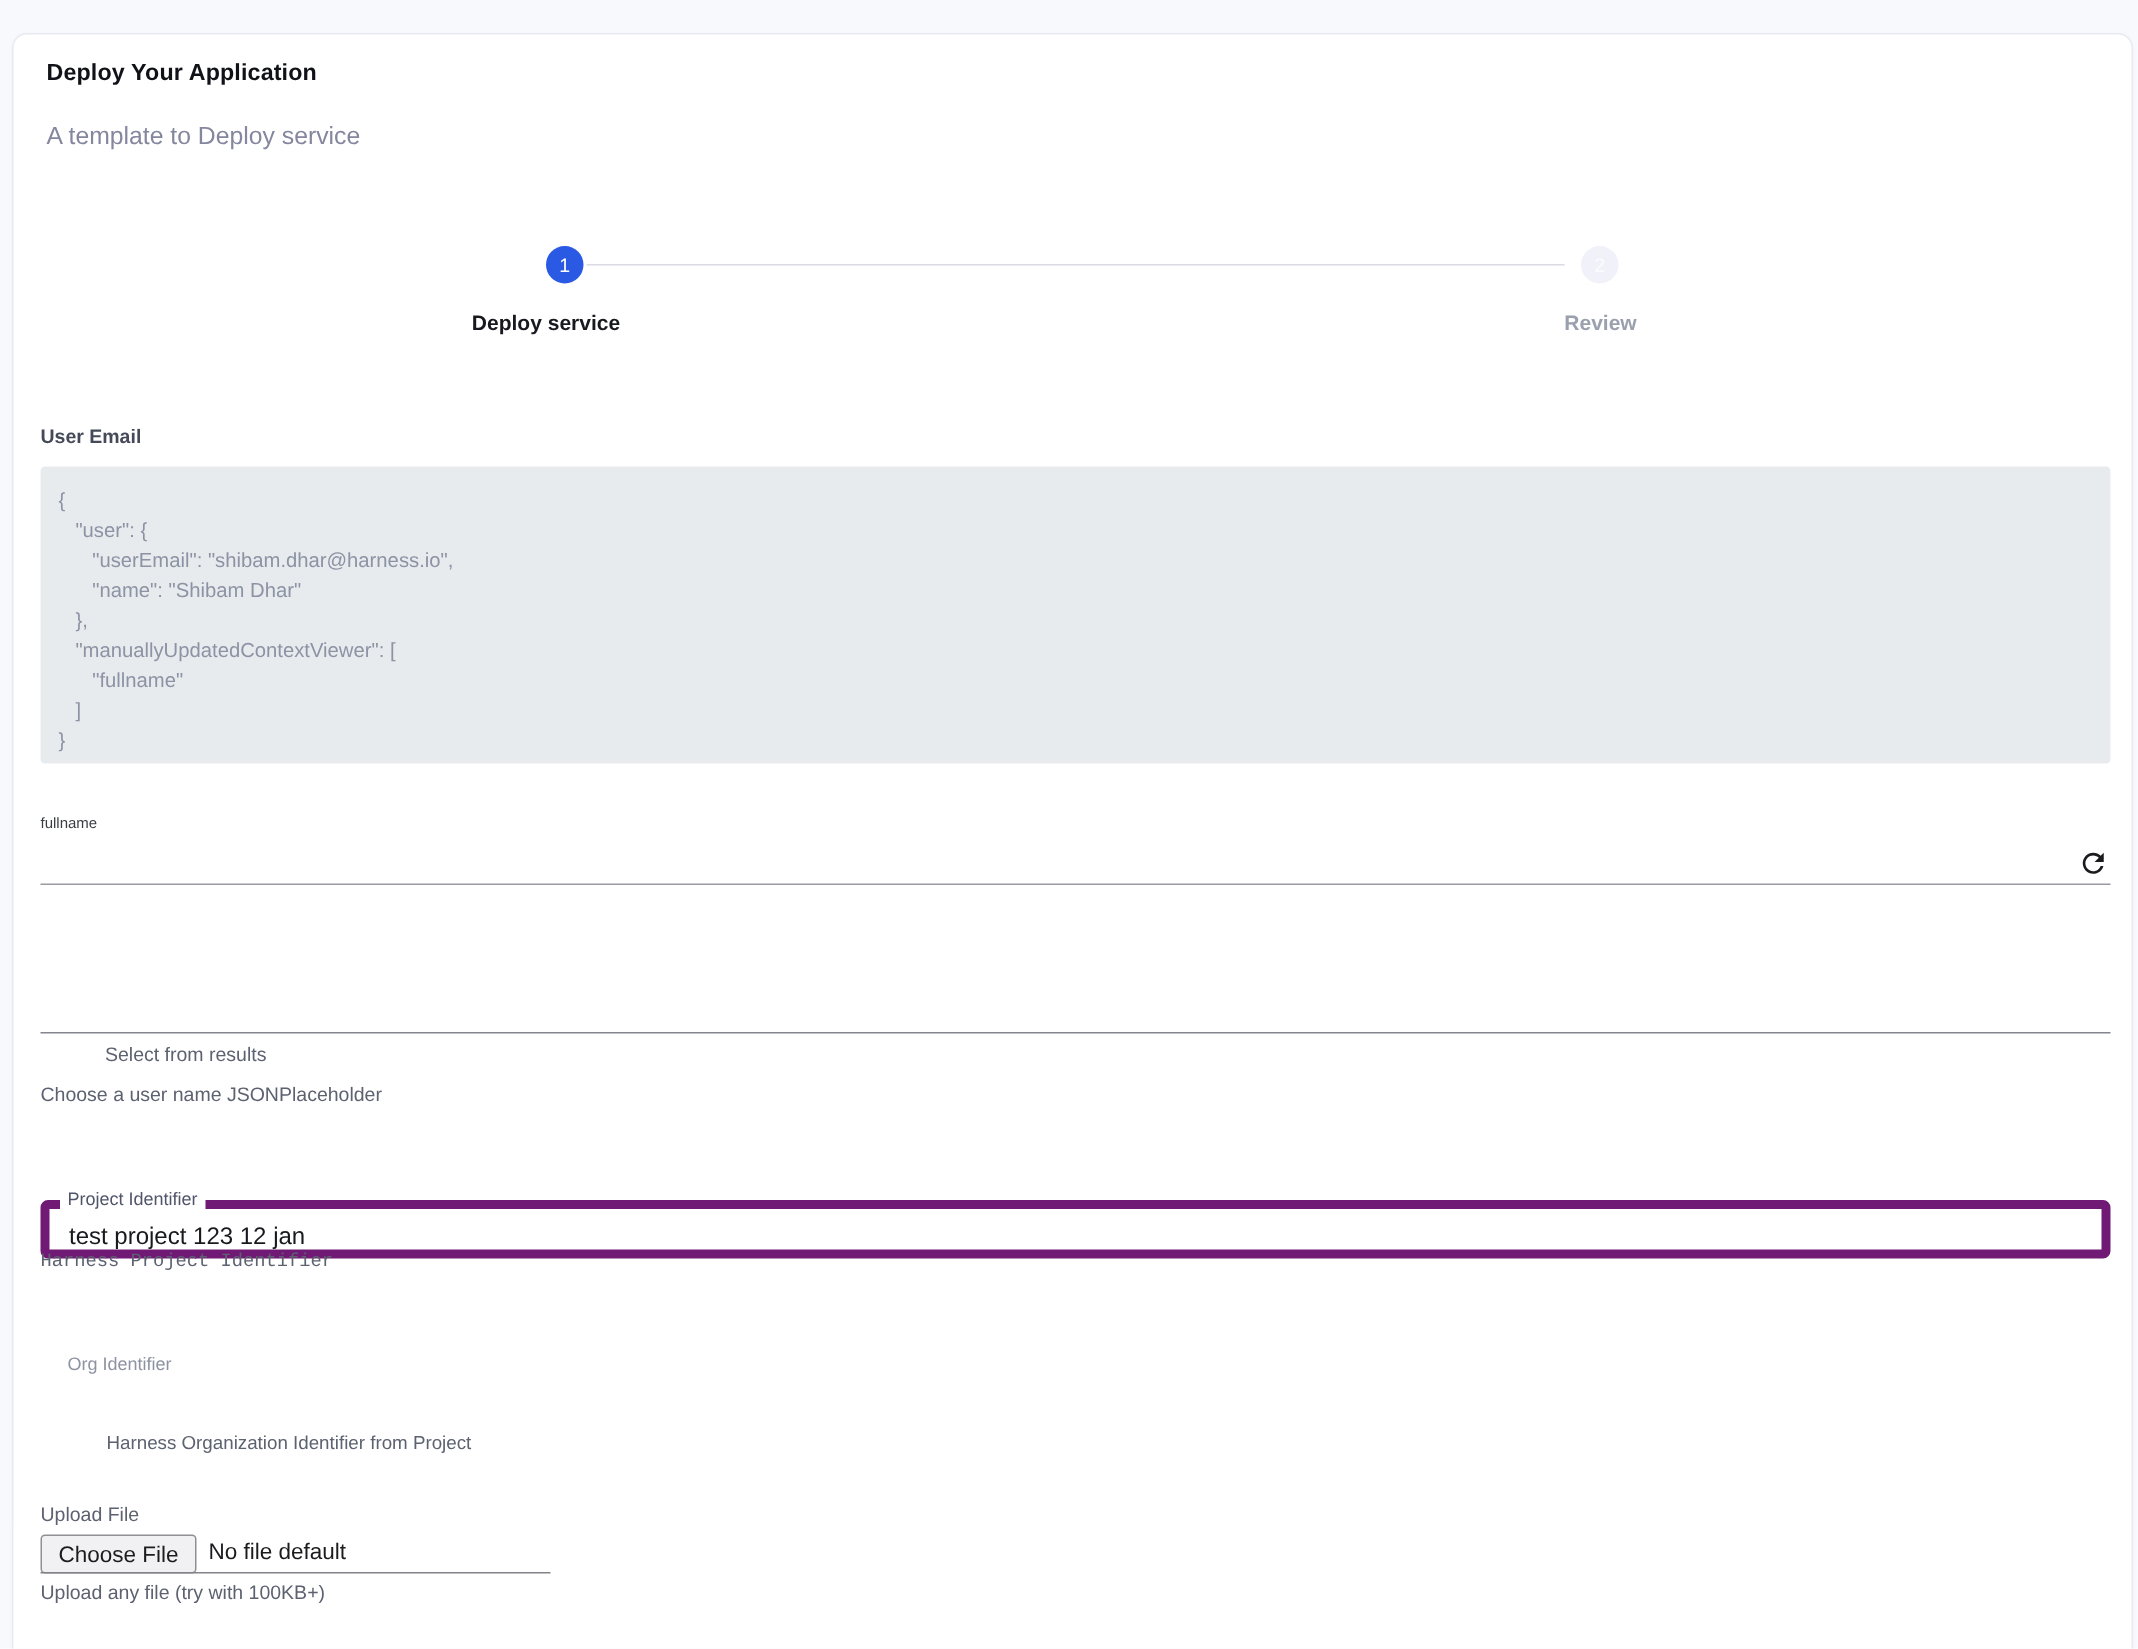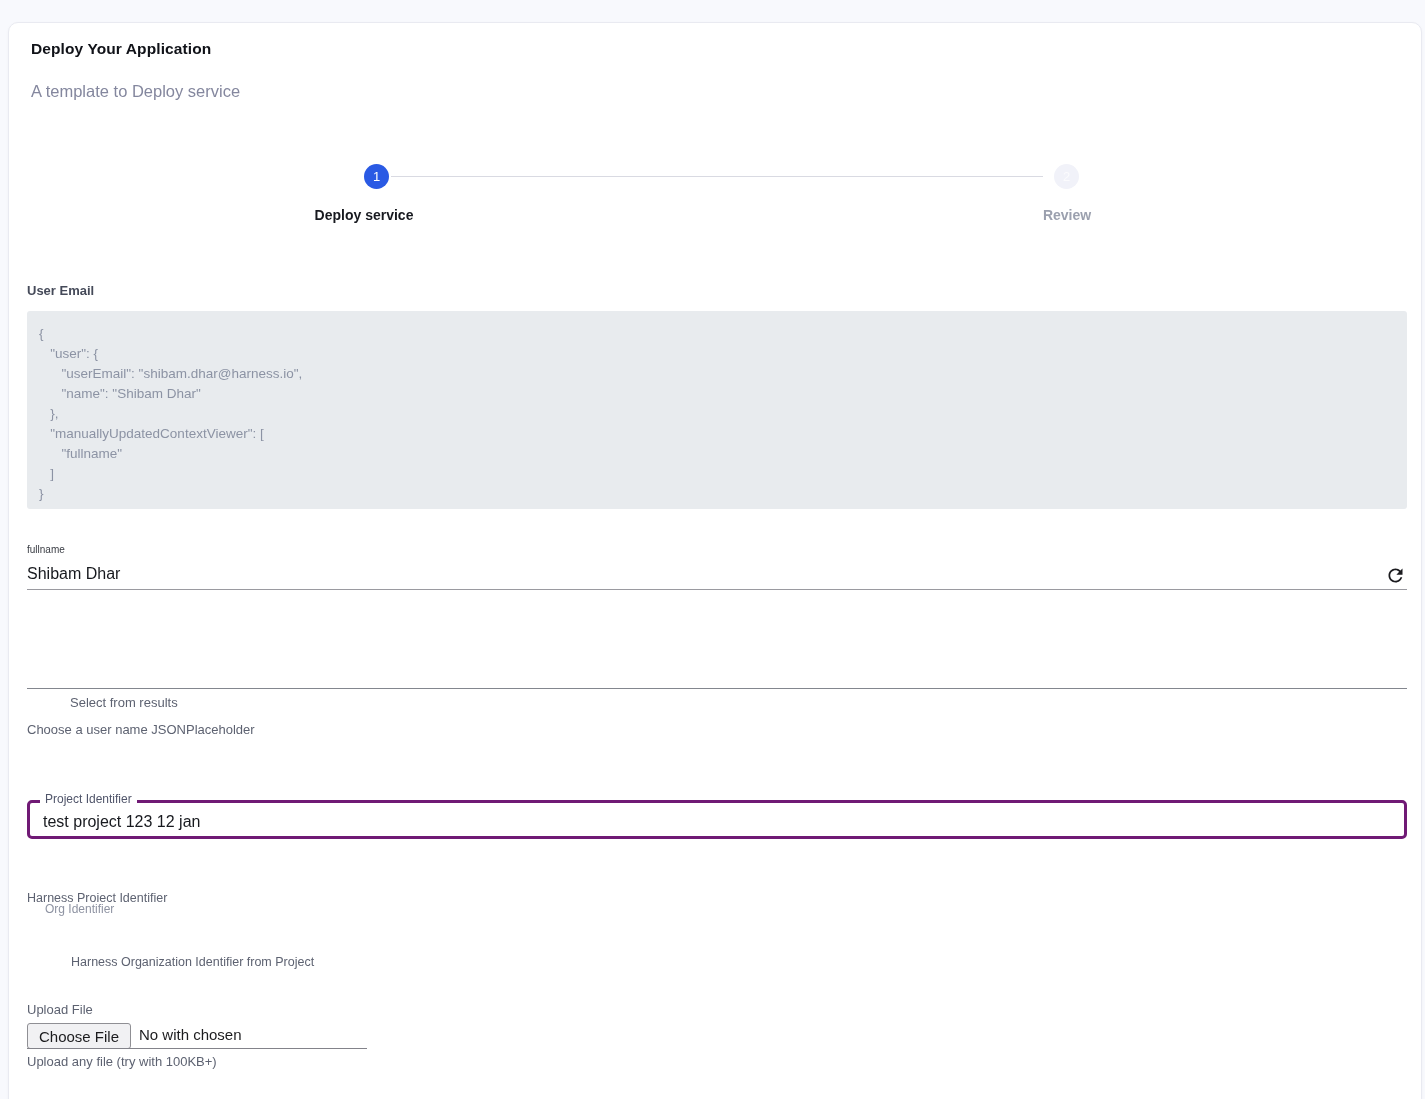--- a/index.html
+++ b/index.html
@@ -97,40 +97,40 @@
   .select-helper {
     left: 18px; top: 672px; font-size: 13px; color: #5d6271; margin-left: 43px;
   }
   .select-desc {
     left: 18px; top: 699px; font-size: 13px; color: #5d6271;
   }
 
   
   .outlined-box {
     left: 18px; top: 777px; width: 1380px; height: 39px;
-    border: 3px solid #701a75; border-radius: 5px; background: #fff; padding-left: 20px;
+    border: 6px solid #701a75; border-radius: 5px; background: #fff; padding-left: 20px;
   }
   .outlined-box.org { top: 887px; border-color: #dcdde3; }
   .notch-label {
     left: 31px; top: 769px;
     font-size: 12px; color: #50556a; background: #ffffff; padding: 0 5px;
     z-index: 2;
   }
   .notch-label.org { top: 879px; color: #8e93a2; }
   .outlined-input {
     position: absolute; left: 13px; top: 1px; width: 1350px; height: 35px;
     border: none; outline: none; background: transparent;
     font-family: "Liberation Sans", sans-serif;
     font-size: 16px; color: #17191e;
   }
   .outlined-input::placeholder { color: #b9bdc7; opacity: 1; }
   .field-helper {
     left: 18px; font-size: 12.5px; color: #5d6271;
   }
-  .helper-project { top: 868px; }
+  .helper-project { top: 811px; font-family: Liberation Mono, monospace; }
   .helper-org { top: 932px; margin-left: 44px; }
 
   
   .upload-label { left: 18px; top: 979px; font-size: 13px; color: #5d6271; }
   .file-row { left: 18px; top: 1000px; width: 340px; height: 26px; }
   .choose-file-btn {
     position: absolute; left: 0; top: 0; height: 26px; padding: 0 11px;
     font-family: "Liberation Sans", sans-serif;
     font-size: 15px; color: #1c1c1e;
     background: #f1f1f3; border: 1px solid #8f8f94; border-radius: 3px;
@@ -175,21 +175,20 @@
       "userEmail": "shibam.dhar@harness.io",
       "name": "Shibam Dhar"
    },
    "manuallyUpdatedContextViewer": [
       "fullname"
    ]
 }</pre>
     </div>
 
     <div class="abs fullname-label">fullname</div>
-    <input class="abs fullname-input" type="text" value="Shibam Dhar" style="">
     <button class="abs refresh-btn" title="">
       <span>
         <svg width="21" height="21" viewBox="0 0 24 24" fill="#1b1b1f">
           <path d="M17.65 6.35C16.2 4.9 14.21 4 12 4c-4.42 0-7.99 3.58-8 8s3.57 8 8 8c3.73 0 6.84-2.55 7.73-6h-2.08c-.82 2.33-3.04 4-5.65 4-3.31 0-6-2.69-6-6s2.69-6 6-6c1.66 0 3.14.69 4.22 1.78L13 11h7V4l-2.35 2.35z"></path>
         </svg>
       </span>
     </button>
     <div class="abs fullname-underline"></div>
 
     <div class="abs select-underline"></div>
@@ -201,19 +200,19 @@
       <input class="outlined-input" type="text" value="test project 123 12 jan" style="">
     </div>
     <div class="abs field-helper helper-project">Harness Project Identifier</div>
 
     <div class="abs notch-label org">Org Identifier</div>
     <div class="abs field-helper helper-org">Harness Organization Identifier from Project</div>
 
     <div class="abs upload-label">Upload File</div>
     <div class="abs file-row">
       <button class="choose-file-btn">Choose File</button>
-      <span class="file-status">No with chosen</span>
+      <span class="file-status">No file default</span>
     </div>
     <div class="abs file-underline"></div>
     <div class="abs upload-helper">Upload any file (try with 100KB+)</div>
 
   </div>
 </div>
 
 </body></html>

